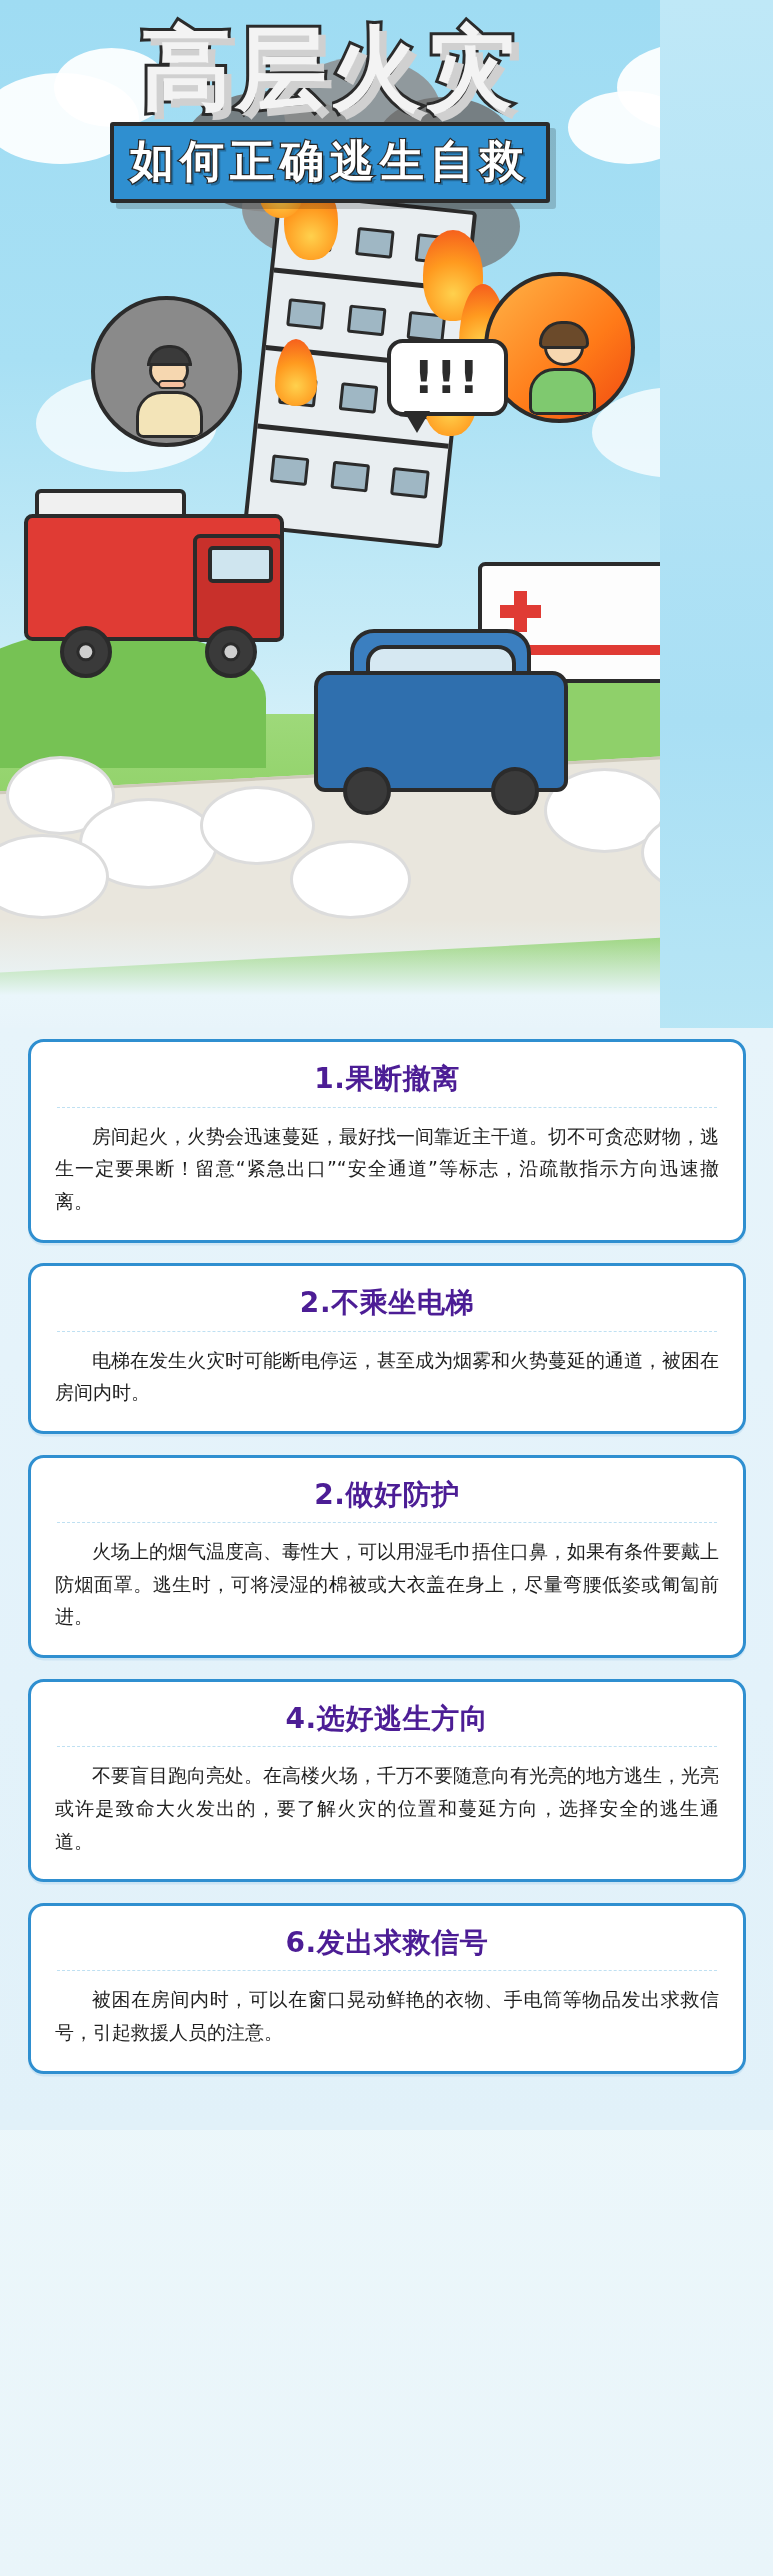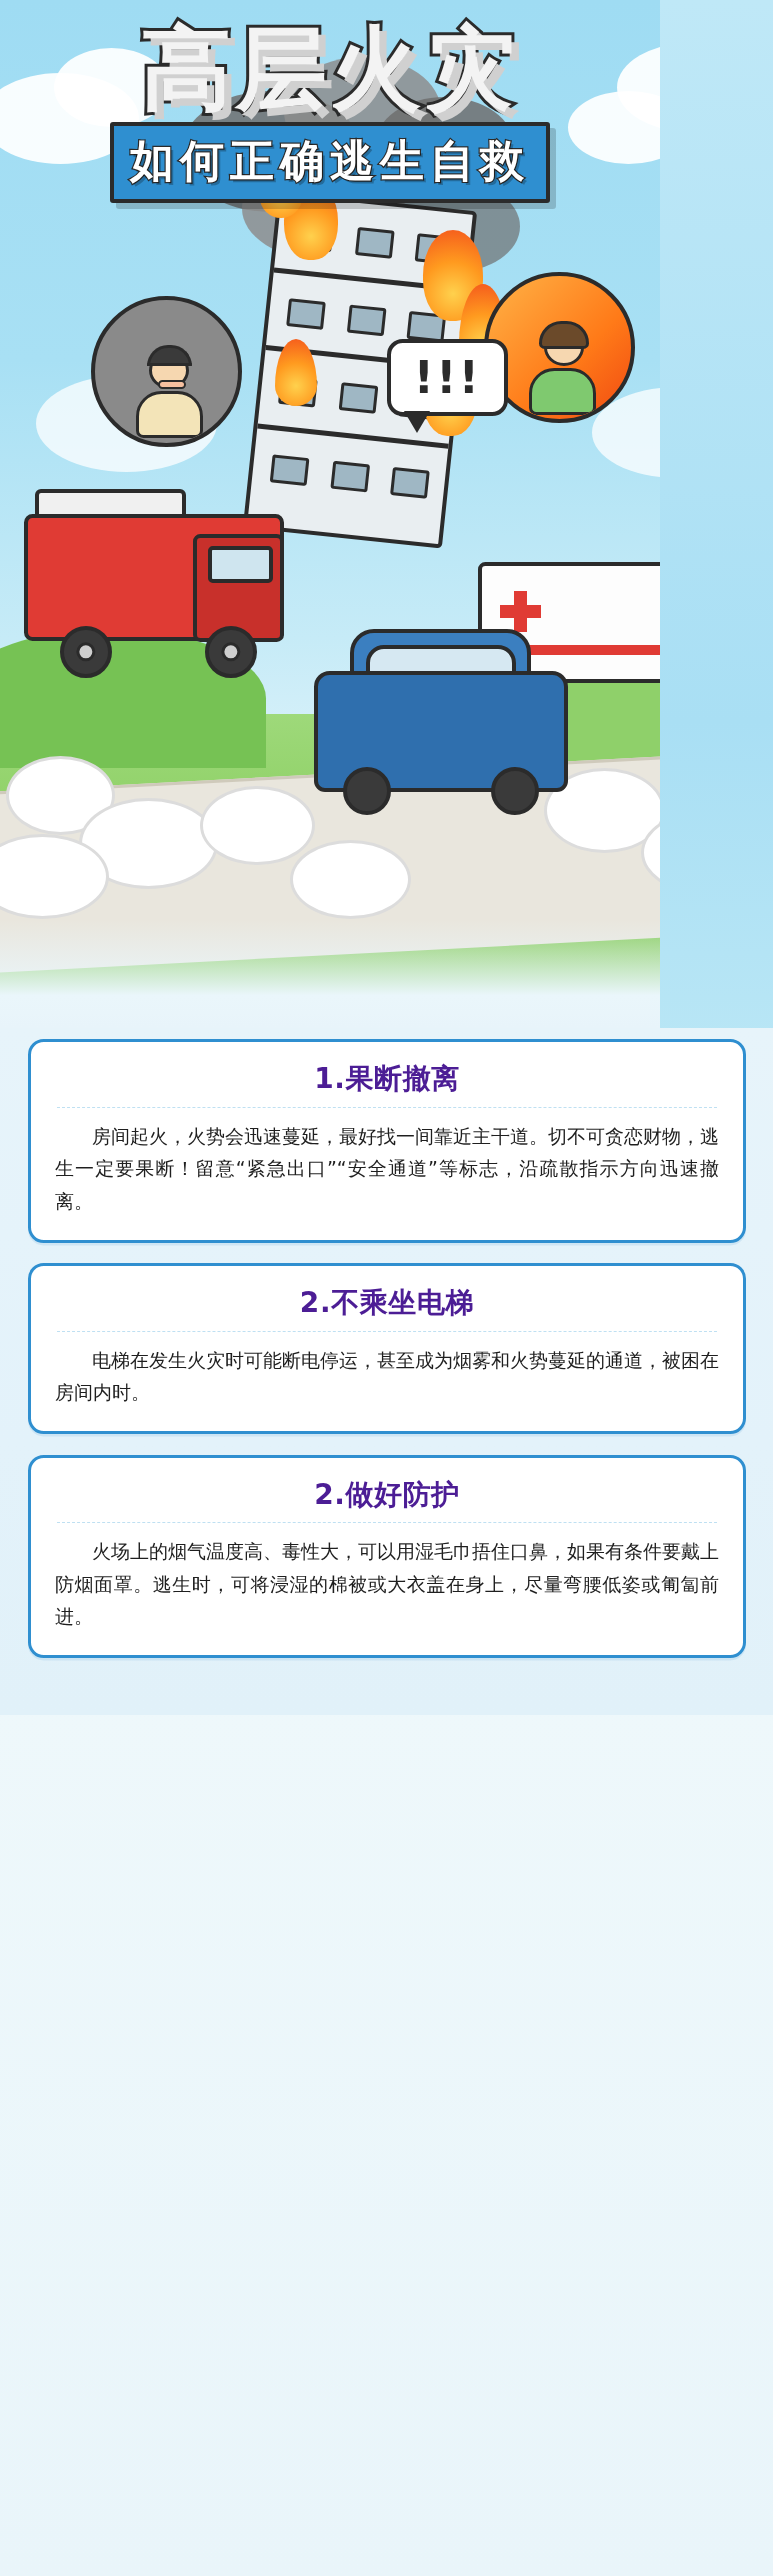--- a/index.html
+++ b/index.html
@@ -484,18 +484,28 @@
       <div class="dash"></div>
       <div class="card-body">电梯在发生火灾时可能断电停运，甚至成为烟雾和火势蔓延的通道，被困在房间内时。</div>
     </div>
 
     <div class="card">
       <div class="card-title">2.做好防护</div>
       <div class="dash"></div>
       <div class="card-body">火场上的烟气温度高、毒性大，可以用湿毛巾捂住口鼻，如果有条件要戴上防烟面罩。逃生时，可将浸湿的棉被或大衣盖在身上，尽量弯腰低姿或匍匐前进。</div>
     </div>
 
-
-
+    <div class="card">
+      <div class="card-title">4.选好逃生方向</div>
+      <div class="dash"></div>
+      <div class="card-body">不要盲目跑向亮处。在高楼火场，千万不要随意向有光亮的地方逃生，光亮或许是致命大火发出的，要了解火灾的位置和蔓延方向，选择安全的逃生通道。</div>
+    </div>
+
+
+    <div class="card">
+      <div class="card-title">6.发出求救信号</div>
+      <div class="dash"></div>
+      <div class="card-body">被困在房间内时，可以在窗口晃动鲜艳的衣物、手电筒等物品发出求救信号，引起救援人员的注意。</div>
+    </div>
 
   </div>
 </div>
 
 
 </body></html>

